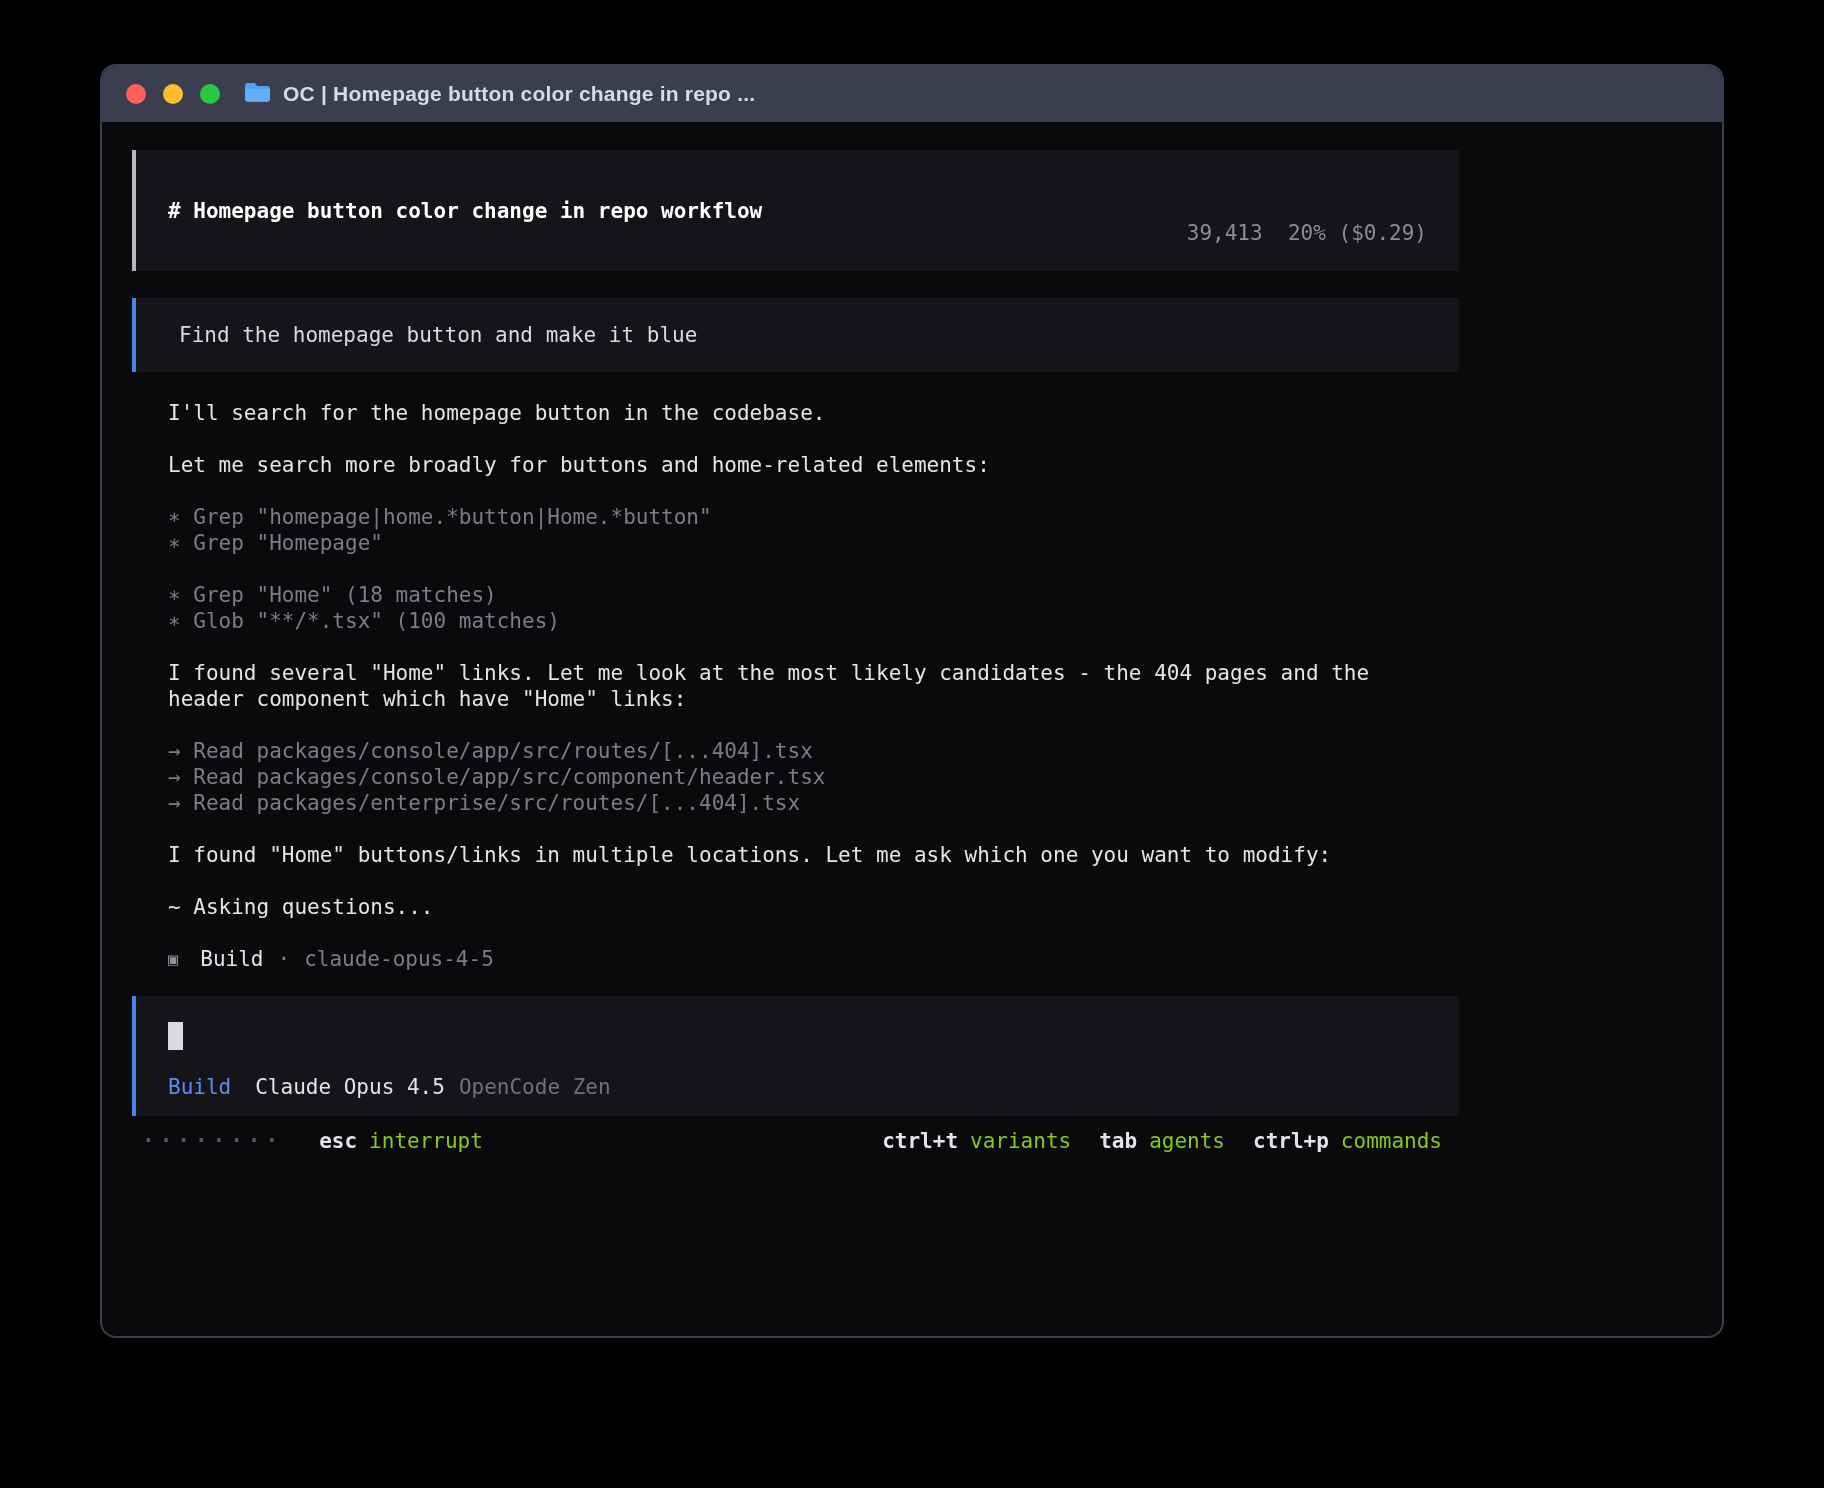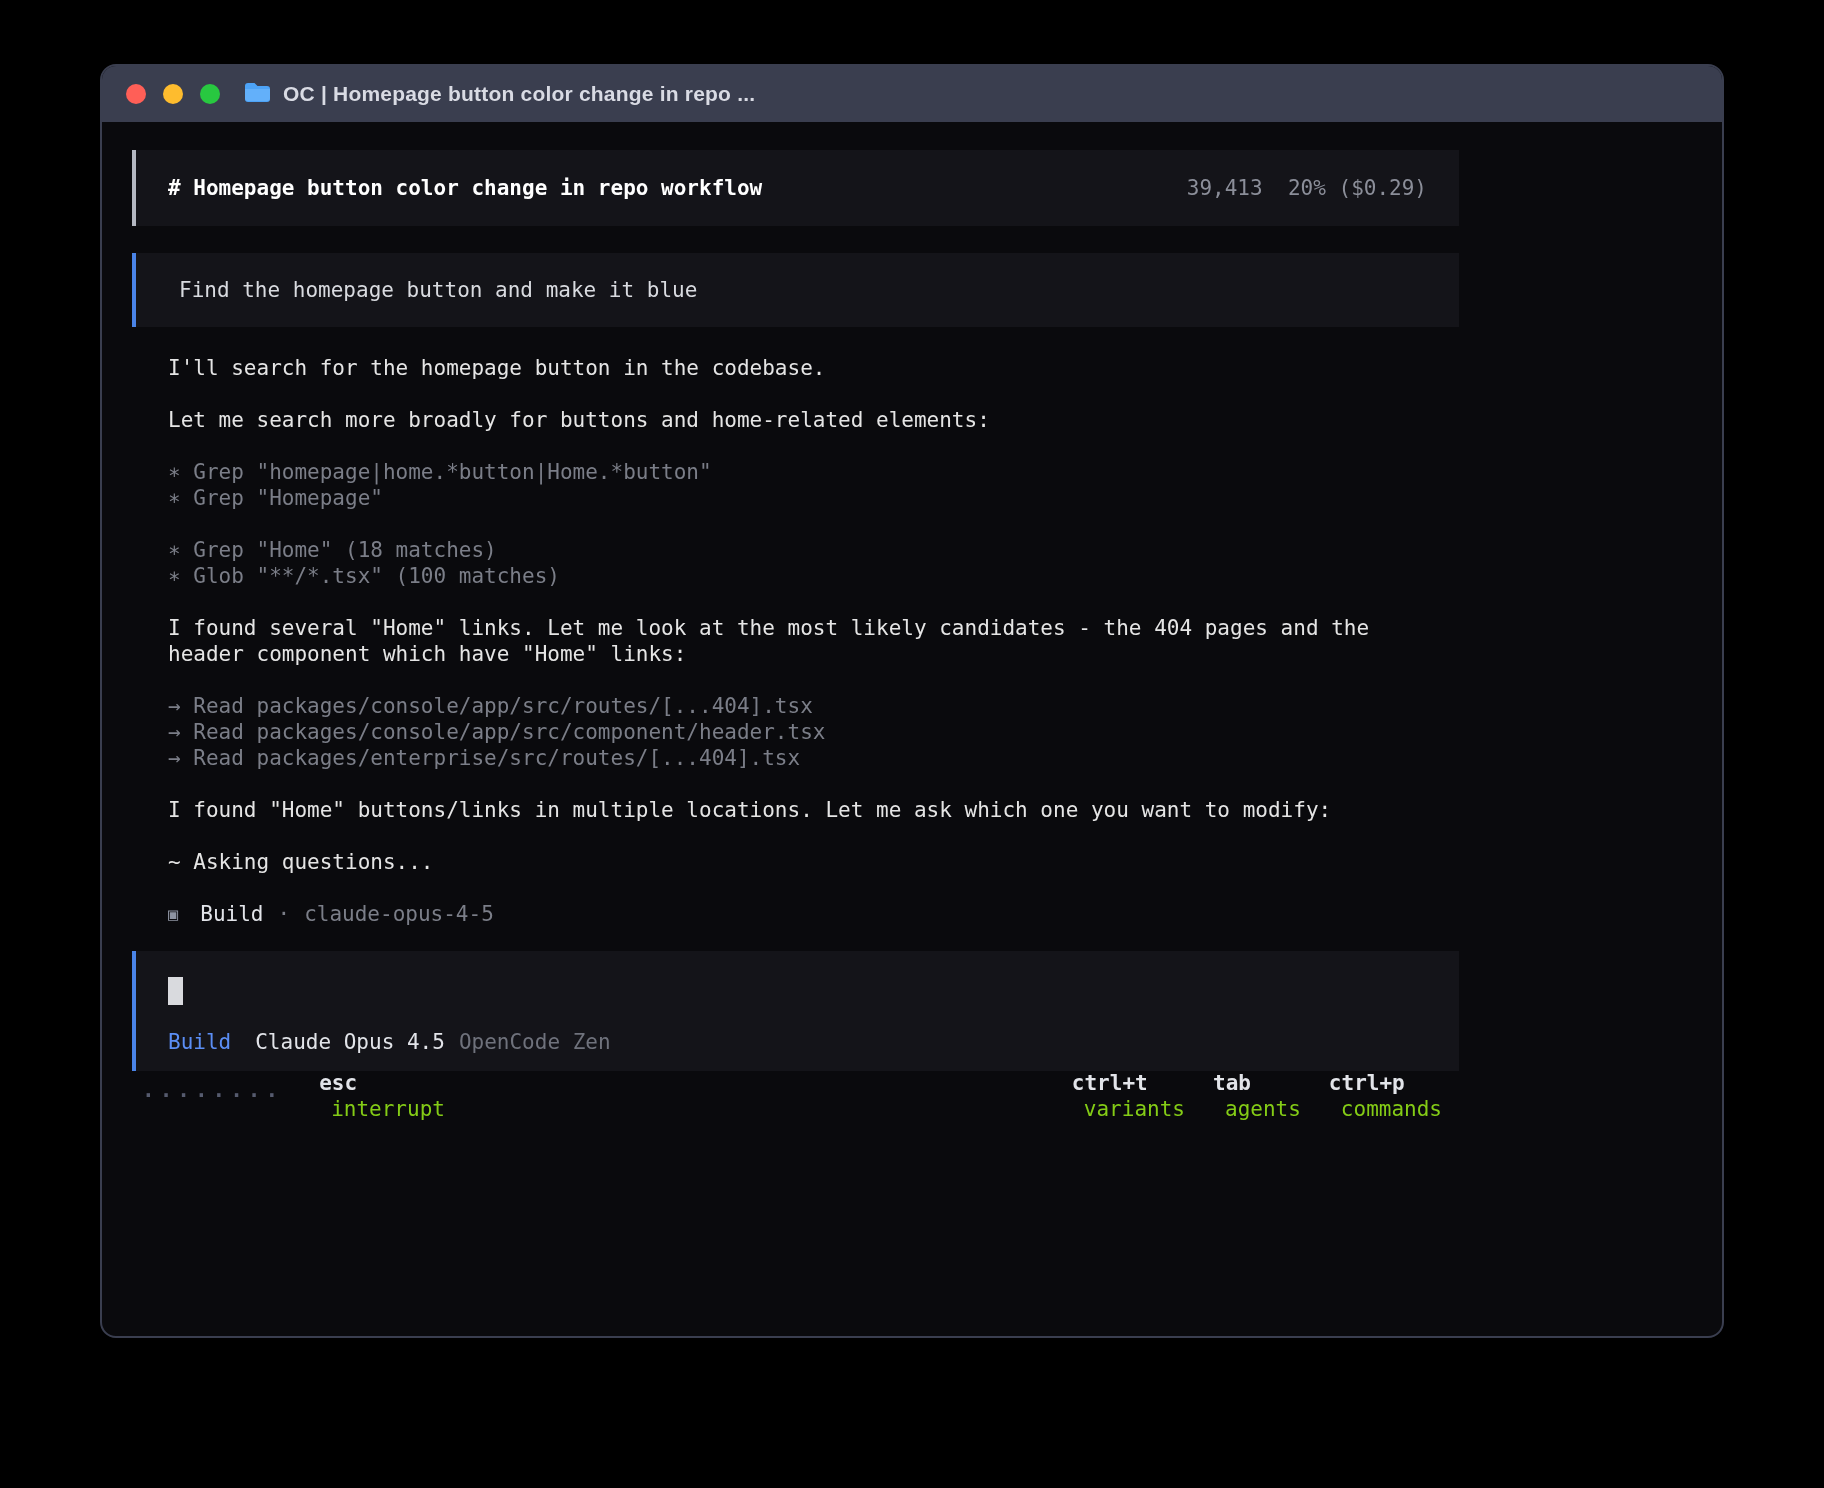--- a/index.html
+++ b/index.html
@@ -26,21 +26,21 @@
 
   .content { height:1019px; padding:28px 0 0 30px; }
   .column { width:1327px; font-size:21px; line-height:26px; color:#d9dbe0; }
 
   .block { background:#141419; }
   .header-block {
     border-left:4px solid #b4b8c2; padding:25px 32px;
     display:flex; justify-content:space-between; align-items:center;
   }
   .header-title { font-weight:bold; color:#ffffff; white-space:pre; }
-  .header-stats { color:#8b8e99; white-space:pre; }
+  .header-stats { color:#8b8e99; white-space:pre;margin-top:45px; }
 
   .user-block {
     margin-top:27px; border-left:4px solid #4a84e8; padding:24px 43px;
   }
   .user-text { color:#d9dbe0; white-space:pre-wrap; }
 
   .transcript { padding:28px 30px 0 36px; }
   .para { margin-bottom:26px; }
   .line { min-height:26px; white-space:pre-wrap; }
   .txt { color:#e5e5e5; }
@@ -61,21 +61,21 @@
   .mode-label { color:#5b8ef5; margin-right:24px; }
   .model-name { color:#e2e4e9; margin-right:14px; }
   .provider-name { color:#6f727c; }
 
   .statusbar {
     margin-top:12px; height:26px; display:flex; justify-content:space-between;
     align-items:center; padding:0 17px 0 10px;
   }
   .status-left { display:flex; align-items:center; }
   .spinner { color:#565b6e; letter-spacing:5px; font-weight:bold; margin-right:36px; white-space:pre; }
-  .keyhint { display:flex; align-items:flex-start;flex-direction:column; }
+  .keyhint { display:flex; align-items:center; }
   .keyhint .key { color:#e2e4e9; font-weight:bold; }
   .keyhint .label { color:#84cc16; margin-left:12px; }
   .status-right { display:flex; align-items:baseline; gap:28px; }
 </style>
 </head>
 <body>
 
 <div class="window">
 
   <div class="titlebar">

